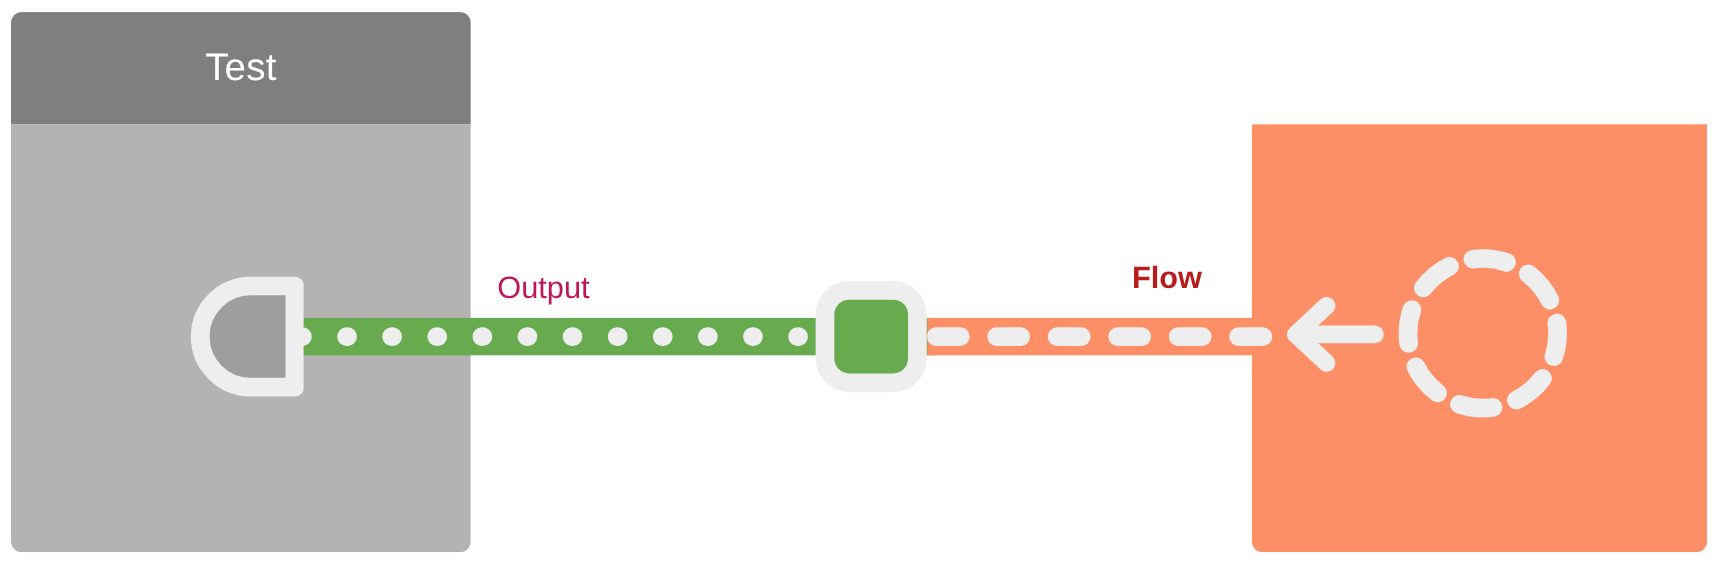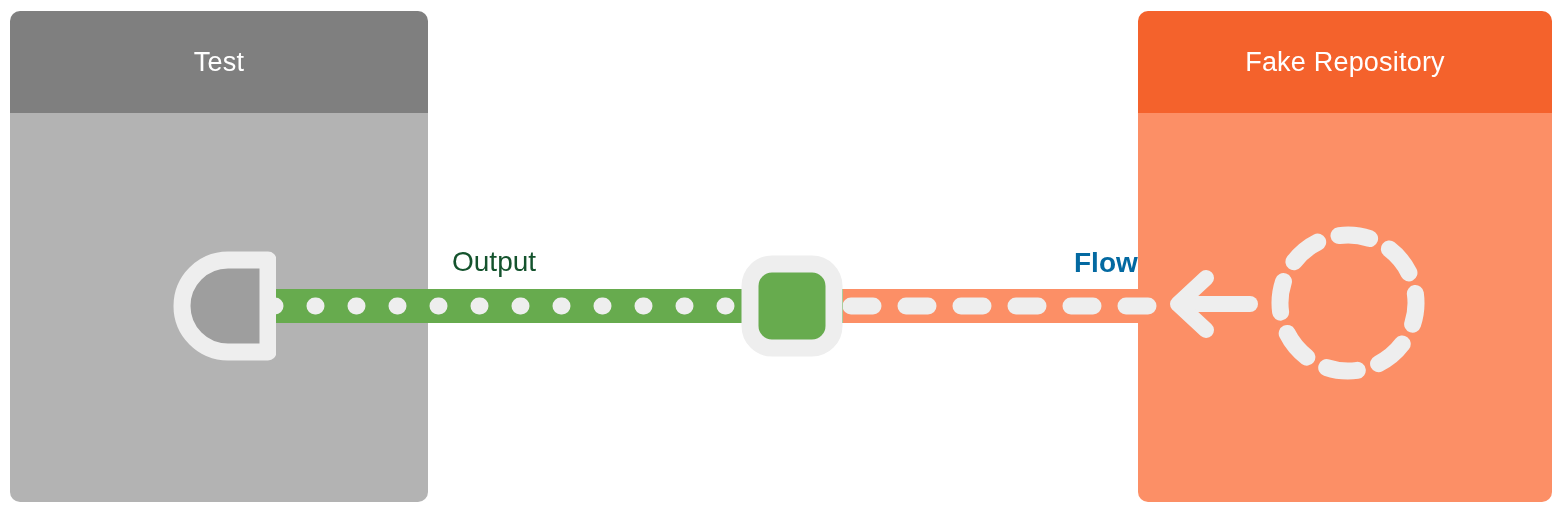--- a/index.html
+++ b/index.html
@@ -30,21 +30,21 @@
     left: 0;
     top: 0;
     width: 100%;
     height: 102px;
     display: flex;
     align-items: center;
     justify-content: center;
   }
   .panel-title {
     color: #ffffff;
-    font-size: 27px;
+    font-size: 35px;
     font-weight: 400;
     letter-spacing: 0.2px;
     white-space: nowrap;
   }
   .panel-body {
     position: absolute;
     left: 0;
     top: 102px;
     width: 100%;
     bottom: 0;
@@ -73,29 +73,28 @@
 
   
   .band-label {
     position: absolute;
     white-space: nowrap;
     font-size: 28px;
   }
   #label-output {
     left: 452px;
     top: 246px;
-    color: #14532d;
+    color: #be185d;
     font-weight: 400;
   }
   #label-flow {
     left: 1029px;
-    top: 247px;
-    color: #0369a1;
+    top: 237px;
+    color: #b91c1c;
     font-weight: bold;
-    margin-left: 45px;
   }
 
   
   .glyph {
     position: absolute;
   }
   #glyph-receiver   { left: 172px;  top: 250px; }
   #glyph-processor  { left: 736px;  top: 250px; }
   #glyph-arrow      { left: 1162px; top: 268px; }
   #glyph-cycle      { left: 1266px; top: 221px; }
@@ -107,23 +106,20 @@
 
   <div class="panel" id="panel-test">
     <div class="panel-header" style="background:#7f7f7f">
       <span class="panel-title">Test</span>
     </div>
     <div class="panel-body" style="background:#b3b3b3"></div>
   </div>
 
 
   <div class="panel" id="panel-fake">
-    <div class="panel-header" style="background:#f4622c">
-      <span class="panel-title">Fake Repository</span>
-    </div>
     <div class="panel-body" style="background:#fc8f66"></div>
   </div>
 
   <div class="band" id="band-output">
     <svg class="band-dashes" viewBox="0 0 582 34" preserveAspectRatio="none">
       <line x1="6" y1="17" x2="576" y2="17" stroke="#eeeeee" stroke-width="17" stroke-linecap="round" stroke-dasharray="1 40"></line>
     </svg>
   </div>
 
   <div class="band" id="band-flow">

